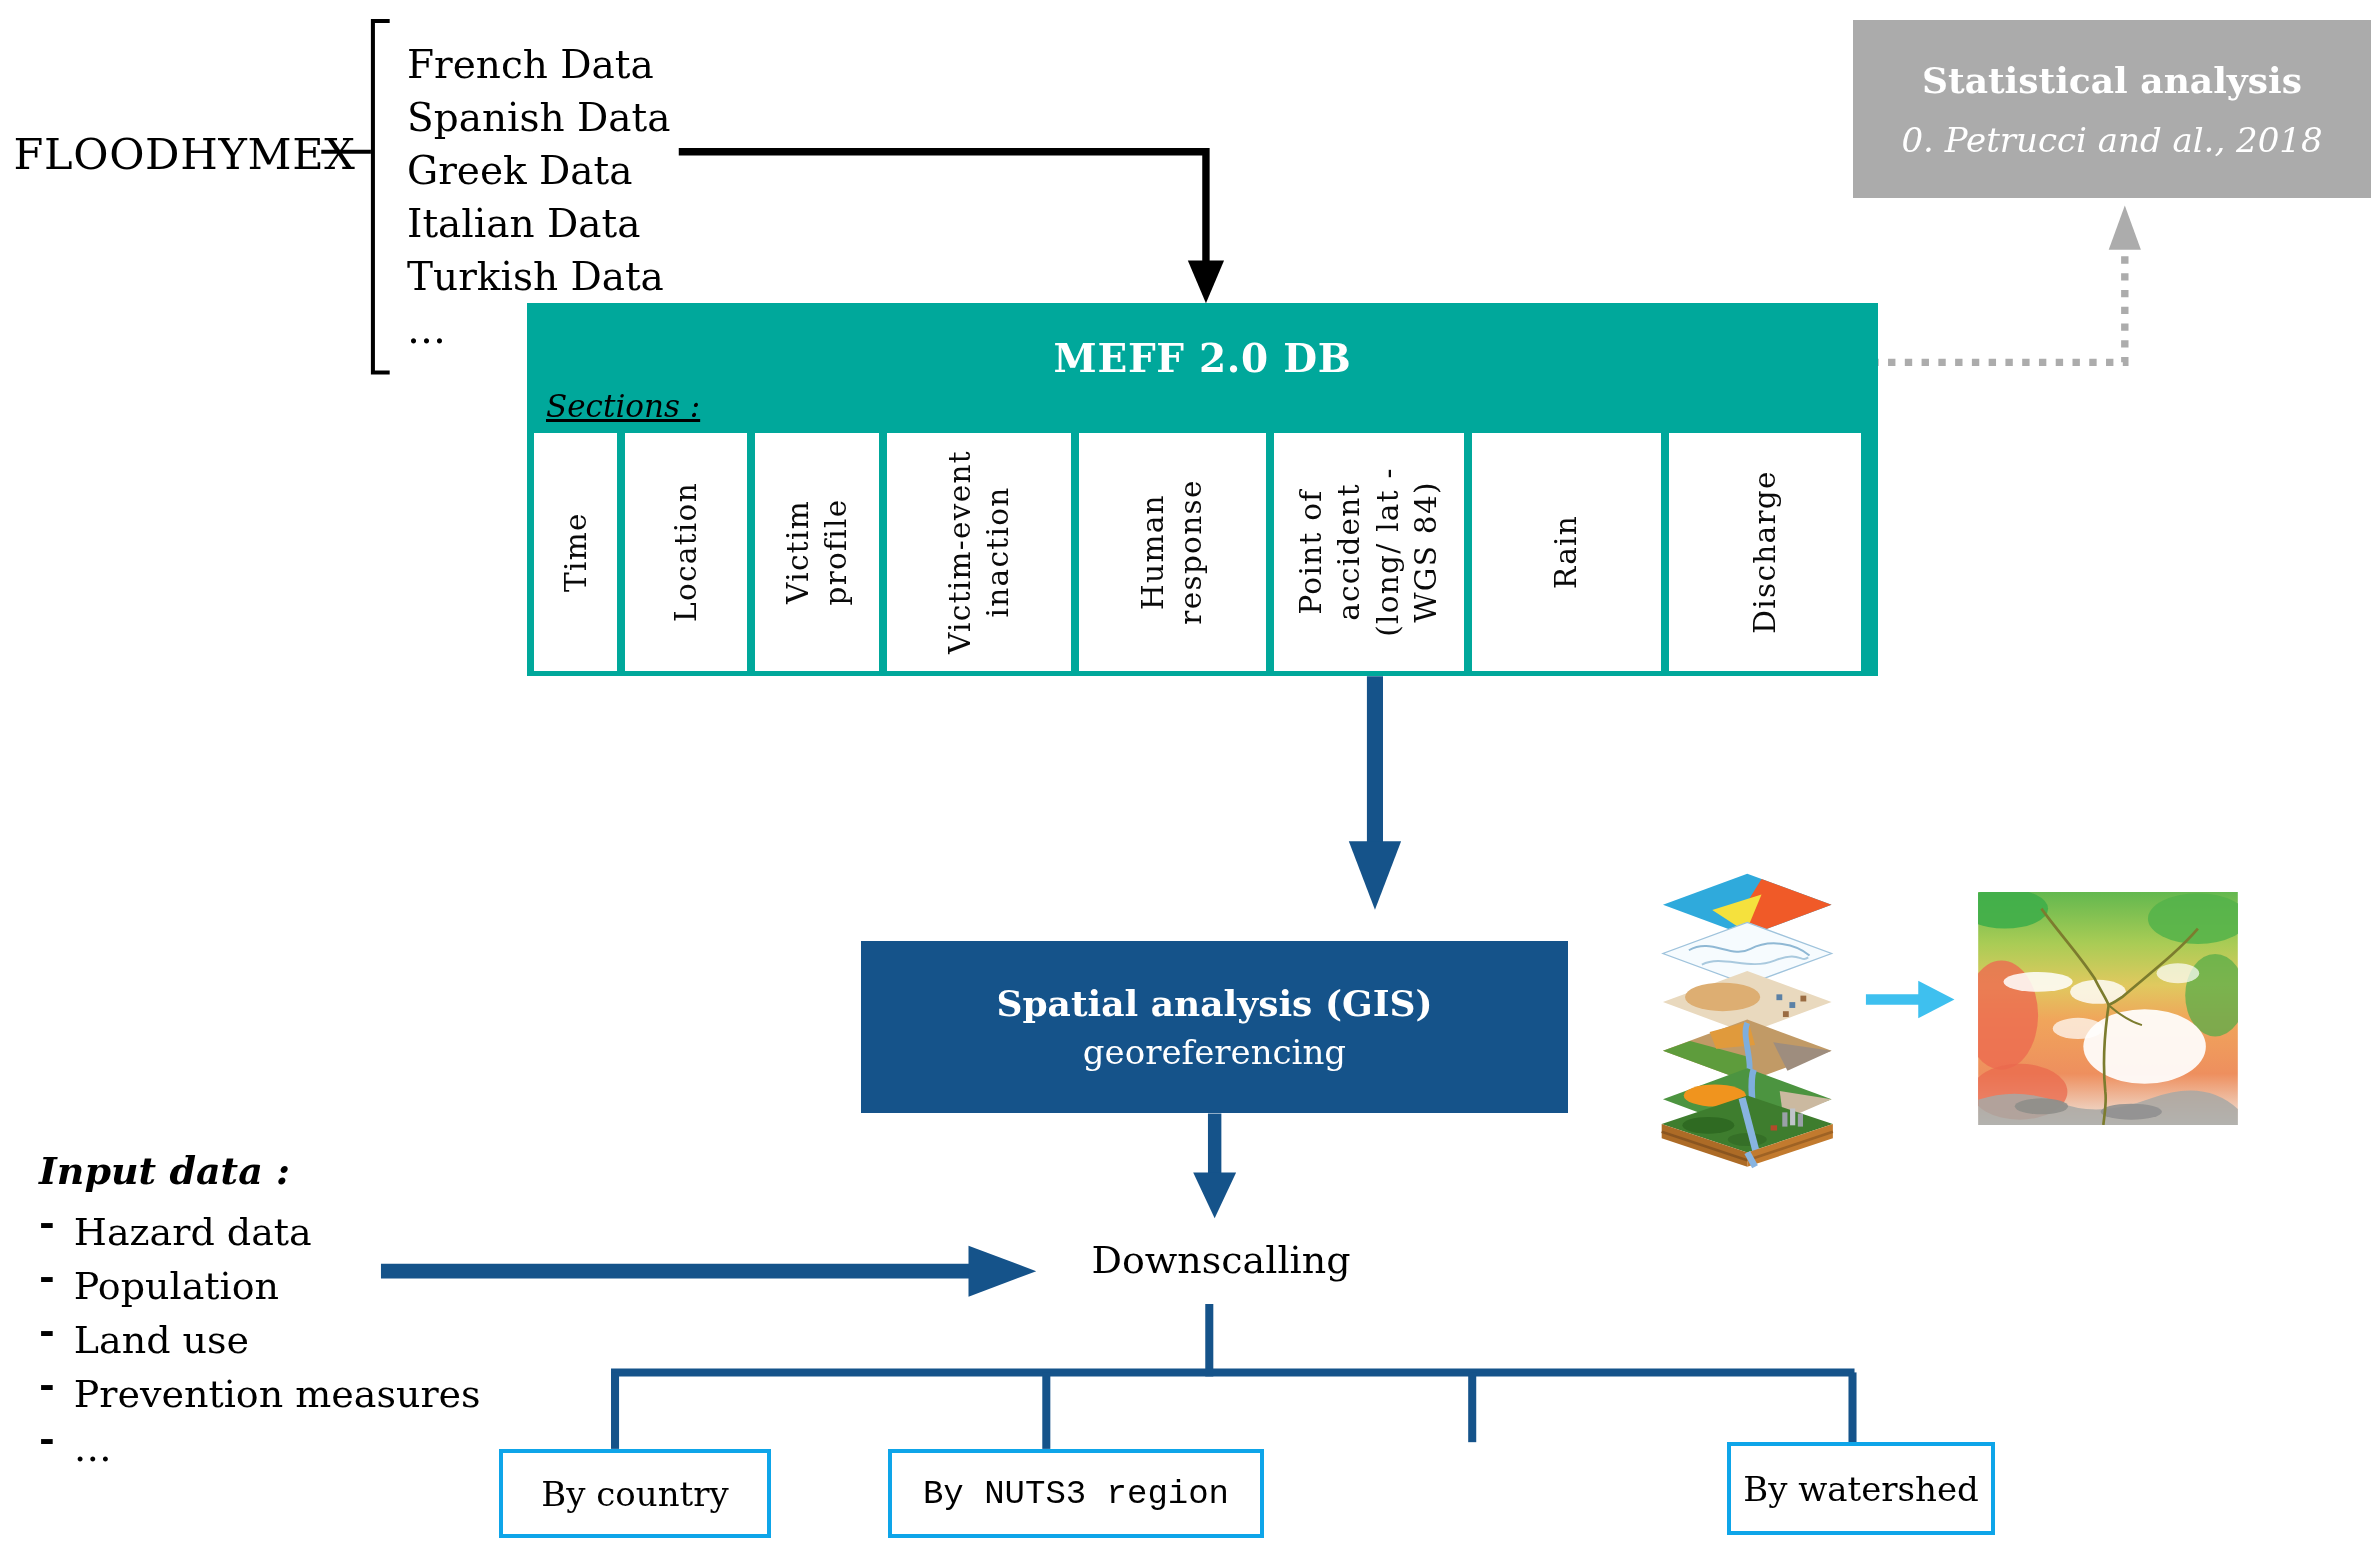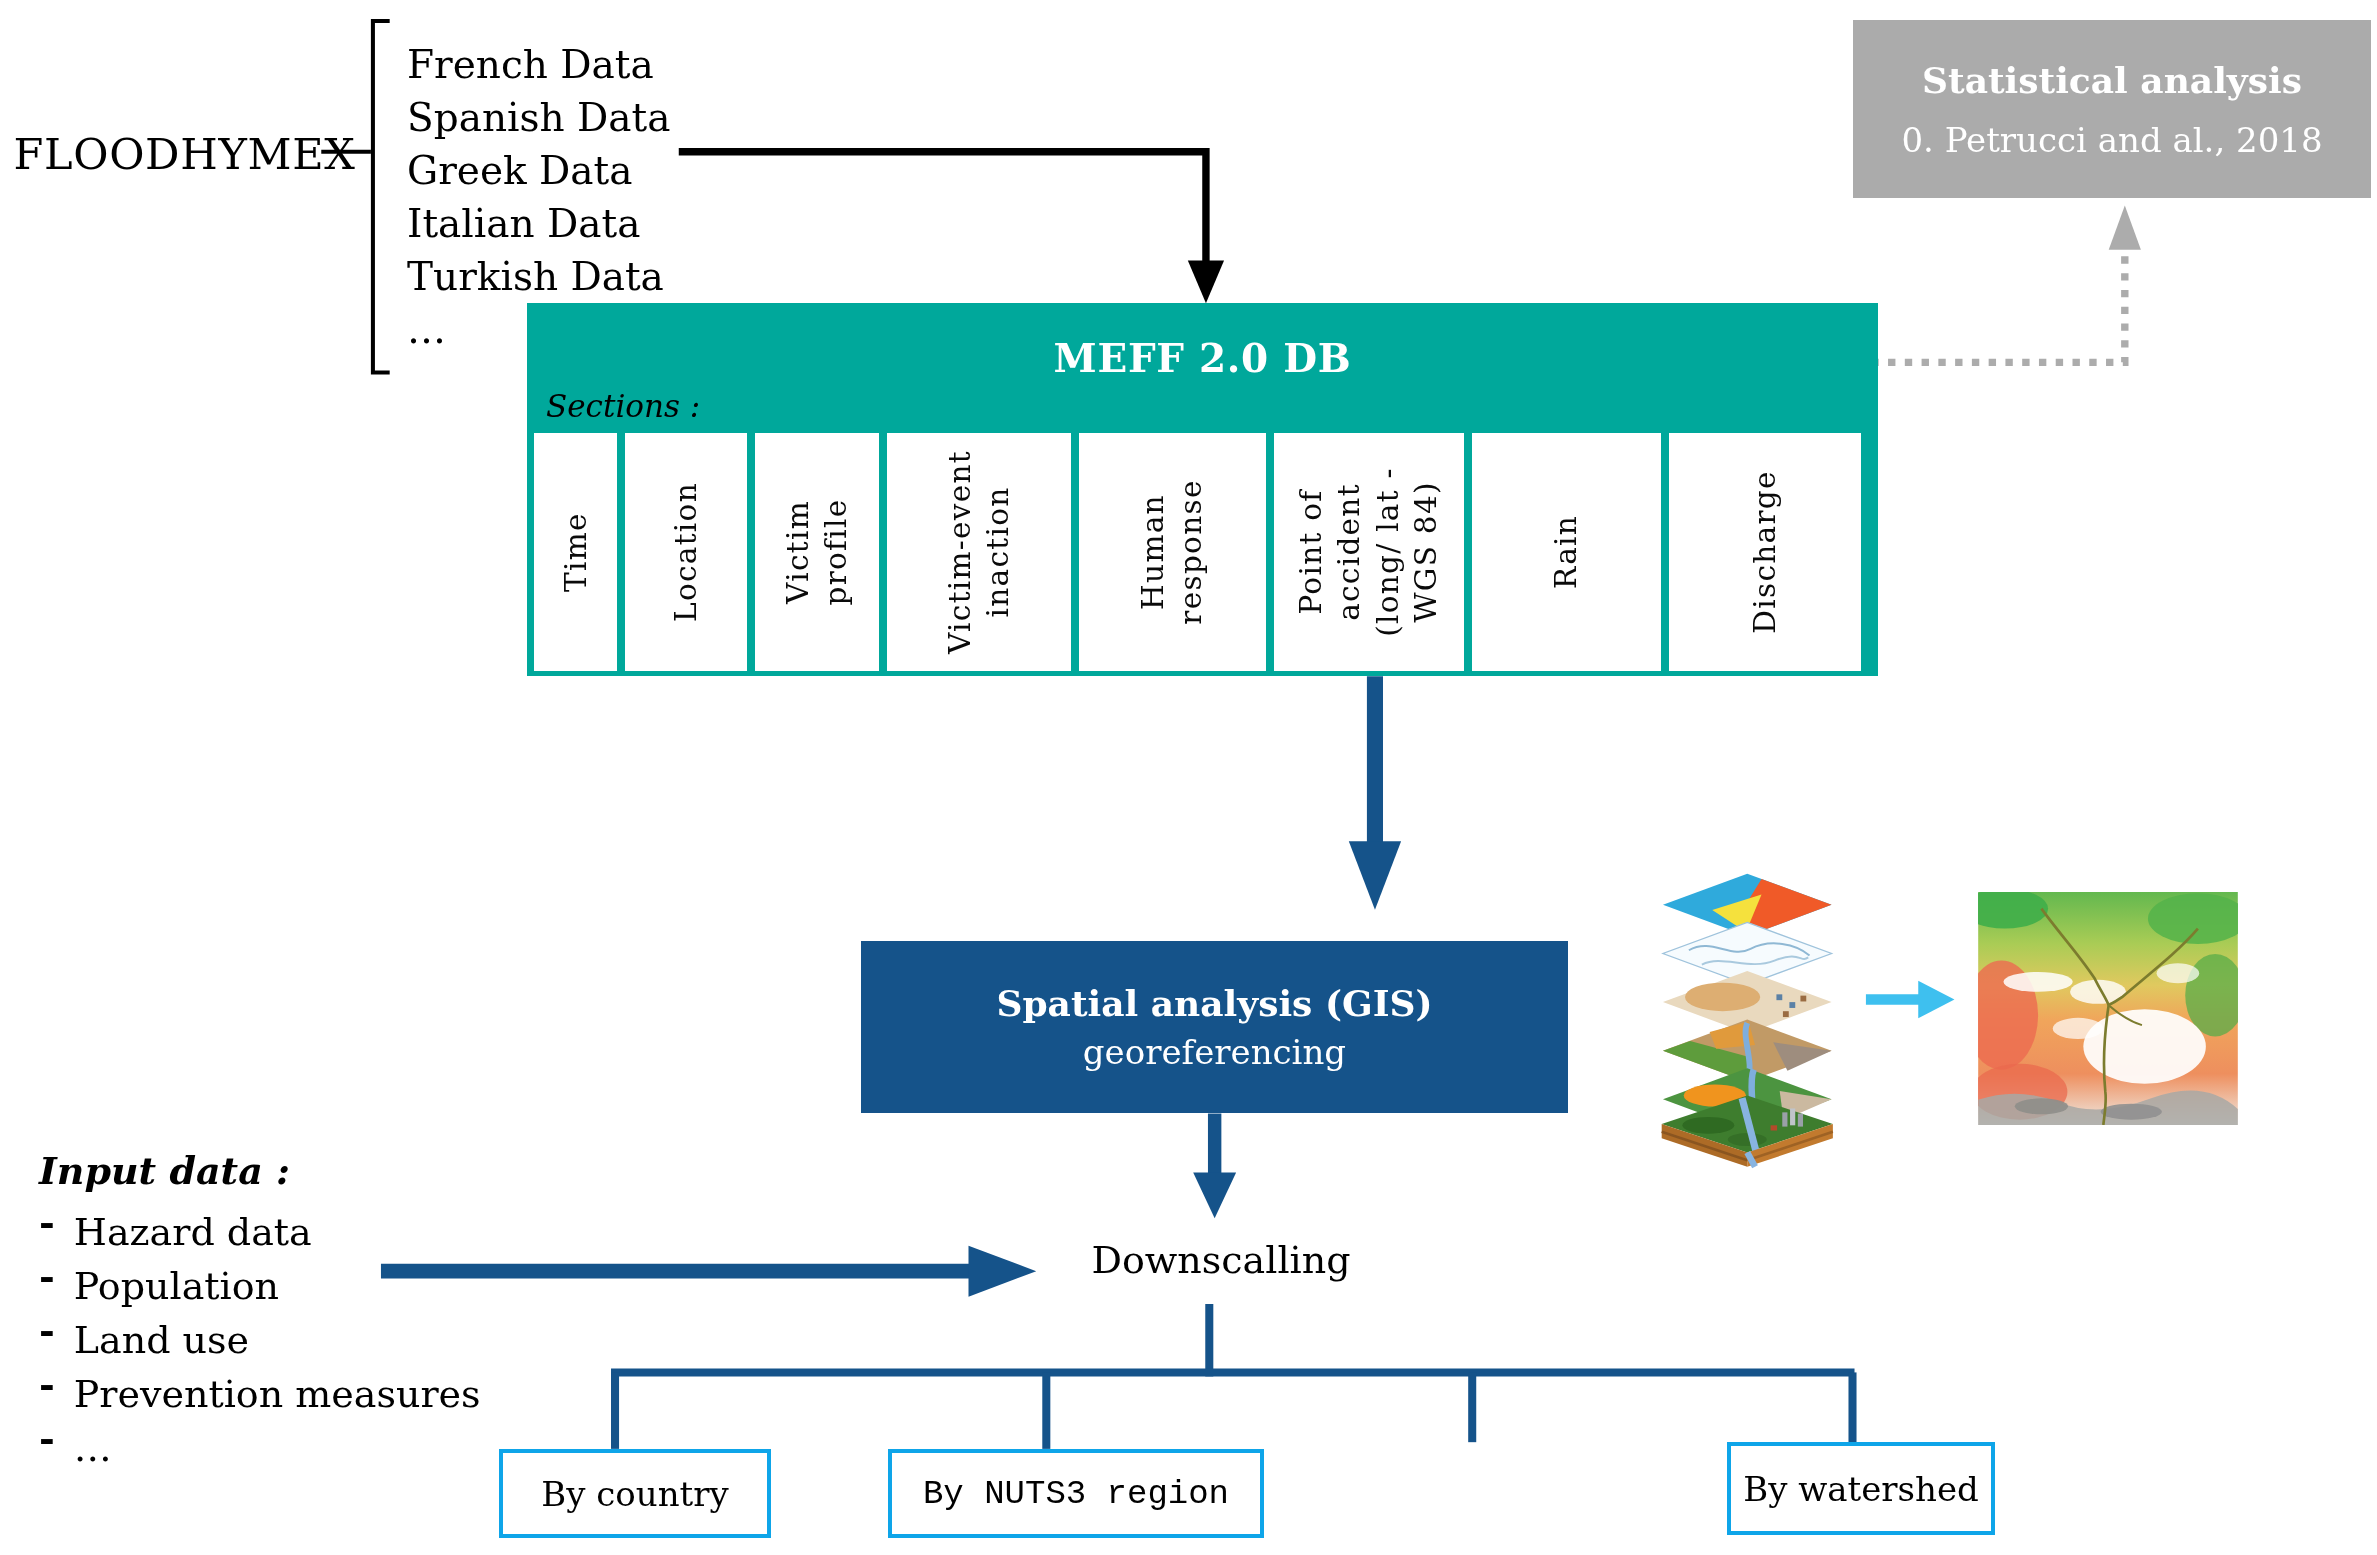--- a/index.html
+++ b/index.html
@@ -13,33 +13,33 @@
   
   #connectors { position:absolute; left:0; top:0; width:2377px; height:1555px; pointer-events:none; }
 
   
   #floodhymex { left:13.4px; top:129px; font-size:43px; letter-spacing:0.7px; }
   #sources { left:407px; top:38px; font-size:39px; line-height:53px; }
 
   
   #meff-box { left:527px; top:303px; width:1342px; height:373px; background:#00A89B;padding-left:9px; }
   #meff-title { left:0; right:0; top:32px; text-align:center; font-size:39px; font-weight:bold; color:#ffffff; letter-spacing:0.7px; }
-  #meff-sections-label { left:19px; top:85px; font-size:31px; font-style:italic; color:#000; }
+  #meff-sections-label { left:19px; top:85px; font-size:31px; font-style:italic; color:#000;text-decoration:underline; }
   #meff-columns { left:7.4px; top:130px; width:1327px; height:238px; display:flex; gap:8px; }
   .meff-col { background:#ffffff; position:relative; height:100%; }
   .vtext { position:absolute; left:50%; top:50%;
     transform:translate(-50%,-50%) rotate(-90deg);
     white-space:pre; text-align:center; font-size:29.5px; line-height:1.3;
     letter-spacing:1.3px; color:#0a0a0a; }
 
   
   #stat-box { left:1853px; top:20px; width:518px; height:178px; background:#ABABAB;
     display:flex; flex-direction:column; align-items:center; justify-content:center; gap:19px; }
   #stat-title { font-size:36px; font-weight:bold; color:#ffffff; }
-  #stat-ref { font-size:34px; color:#ffffff; }
+  #stat-ref { font-size:34px; font-style:italic; color:#ffffff; }
 
   
   #spatial-box { left:861px; top:941px; width:707px; height:172px; background:#15538A;
     display:flex; flex-direction:column; align-items:center; justify-content:center; gap:8px; }
   #spatial-title { font-size:36px; font-weight:bold; color:#ffffff; }
   #spatial-sub { font-size:34px; color:#ffffff; }
 
   
   #downscaling-label { left:1080px; top:1238px; width:282px; text-align:center; font-size:38px; }
 

